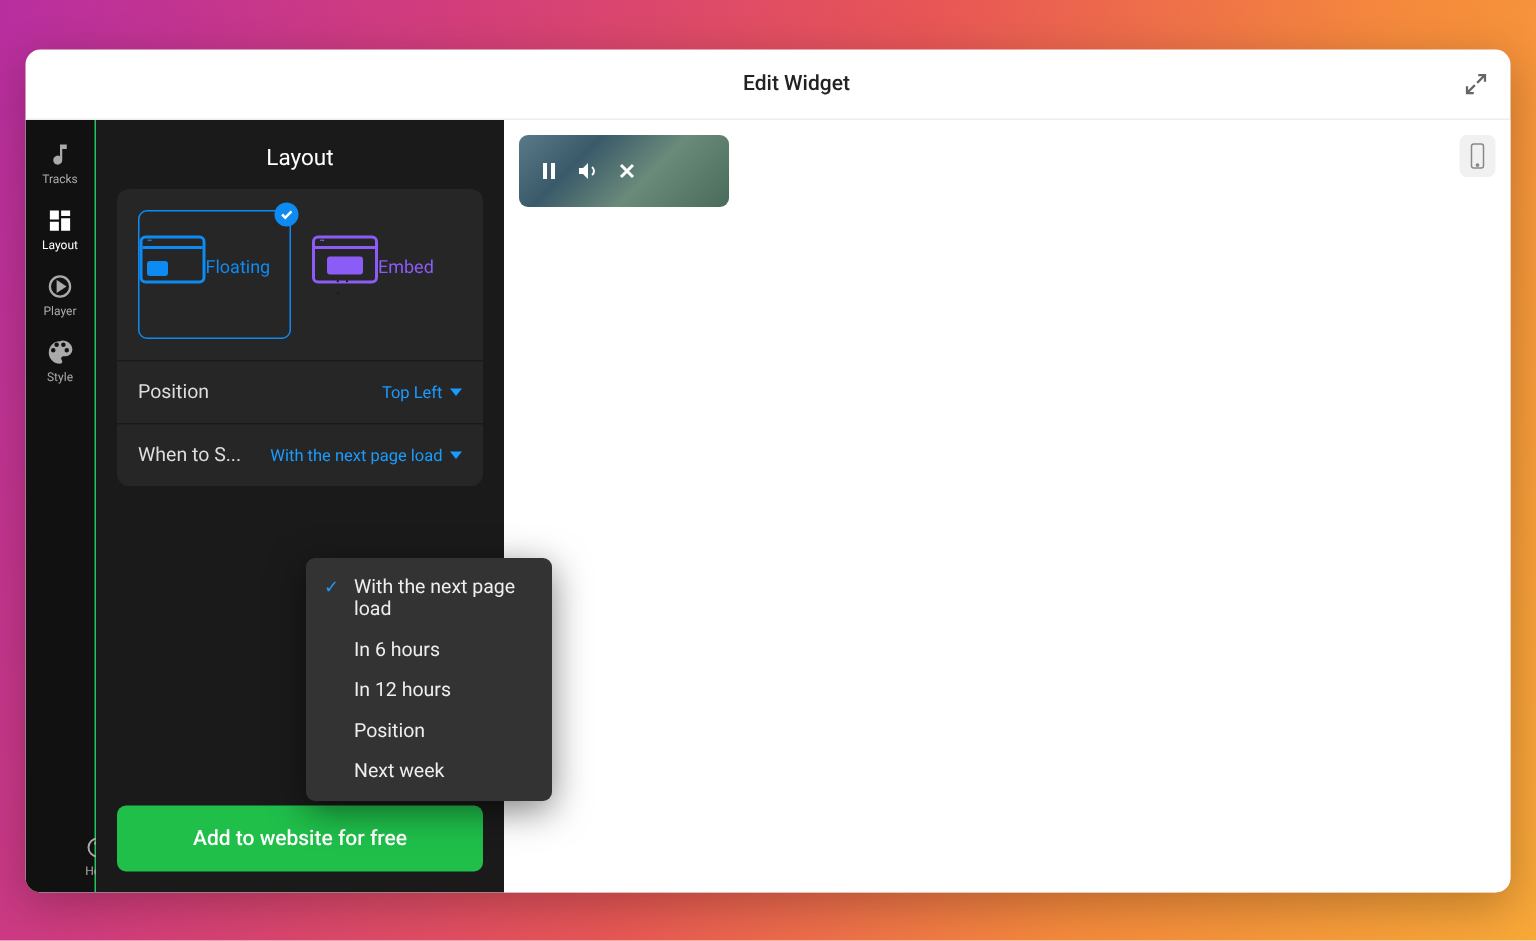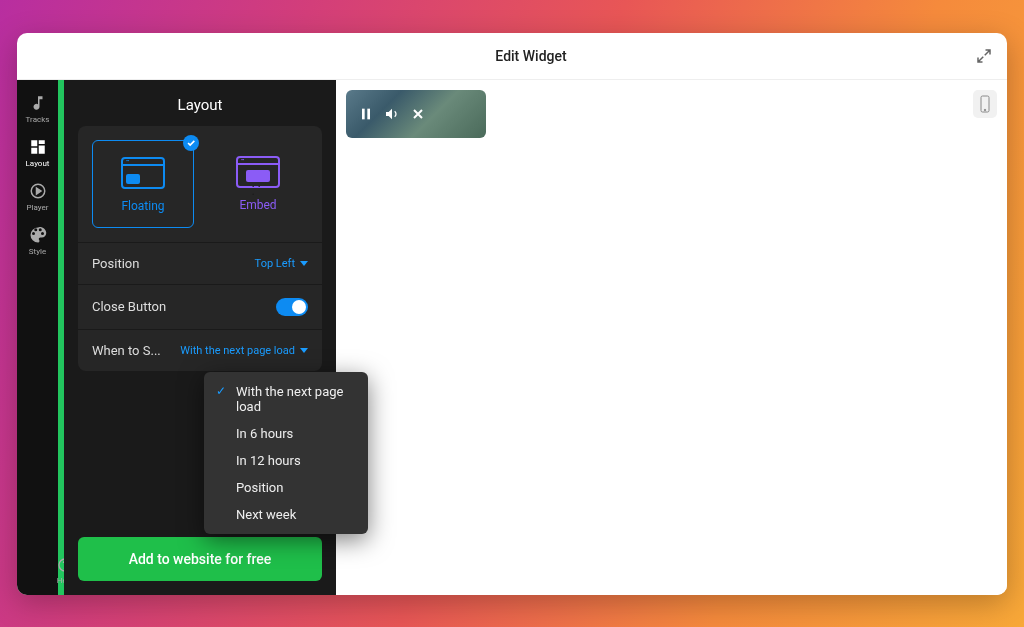--- a/index.html
+++ b/index.html
@@ -17,21 +17,21 @@
     height: 47px; border-bottom: 1px solid #eee; position: relative;
     display: flex; align-items: center; justify-content: center;
     font-size: 14px; color: #222; font-weight: 500; padding-left: 38px;
   }
   .expand-icon {
     position: absolute; right: 14px; top: 14px; width: 18px; height: 18px;
     color: #666; cursor: pointer;
   }
   .body { display: flex; height: calc(100% - 47px); }
   .iconbar {
-    width: 47px; background: #111; border-right: 6px solid #22c55e;
+    width: 47px; background: #111; border-right: 1px solid #22c55e;
     display: flex; flex-direction: column; align-items: flex-end; padding-top: 6px;
     position: relative;
   }
   .iconbar .tab {
     width: 100%; padding: 8px 0 6px; display: flex; flex-direction: column; align-items: center;
     color: #aaa; font-size: 8px; cursor: pointer; gap: 3px;
   }
   .iconbar .tab.active { color: #fff; }
   .iconbar .tab svg { width: 18px; height: 18px; }
   .iconbar .help {
@@ -40,22 +40,22 @@
   }
   .panel {
     width: 272px; background: #1a1a1a; display: flex; flex-direction: column; position: relative;
   }
   .panel-title { color: #fff; text-align: center; padding: 16px 0 12px; font-size: 15px; }
   .card {
     margin: 0 14px; background: #262626; border-radius: 8px; overflow: hidden;
   }
   .layout-row { display: flex; gap: 14px; padding: 14px; }
   .layout-opt {
-    flex: 1; border-radius: 6px; display: flex; flex-direction: column; align-items: center;
-    padding: 16px 0 14px; cursor: pointer; position: relative; font-size: 12px;
+    flex: 1; border-radius: 6px; display: flex; flex-direction: row; align-items: center;
+    padding: 16px 0 26px; cursor: pointer; position: relative; font-size: 12px;
   }
   .layout-opt.selected { border: 1.5px solid #0d8bf2; color: #0d8bf2; }
   .layout-opt.unselected { color: #8b5cf6; }
   .layout-opt .check {
     position: absolute; top: -6px; right: -6px; width: 16px; height: 16px;
     background: #0d8bf2; border-radius: 50%; display: flex; align-items: center; justify-content: center;
   }
   .layout-thumb {
     width: 44px; height: 32px; border: 2px solid currentColor; border-radius: 4px;
     position: relative; margin-bottom: 10px;
@@ -183,26 +183,20 @@
           </div>
         </div>
         <div class="setting-row">
           <span class="label">Position</span>
           <span class="value">
             <span>Top Left</span>
             <span class="chev"></span>
           </span>
         </div>
         <div class="setting-row">
-          <span class="label">Close Button</span>
-          <div class="toggle">
-            <div class="knob"></div>
-          </div>
-        </div>
-        <div class="setting-row">
           <span class="label">When to S...</span>
           <span class="value trunc">
             <span>With the next page load</span>
             <span class="chev"></span>
           </span>
         </div>
       </div>
 
       <div class="dropdown">
         <div class="item sel">With the next page load</div>

